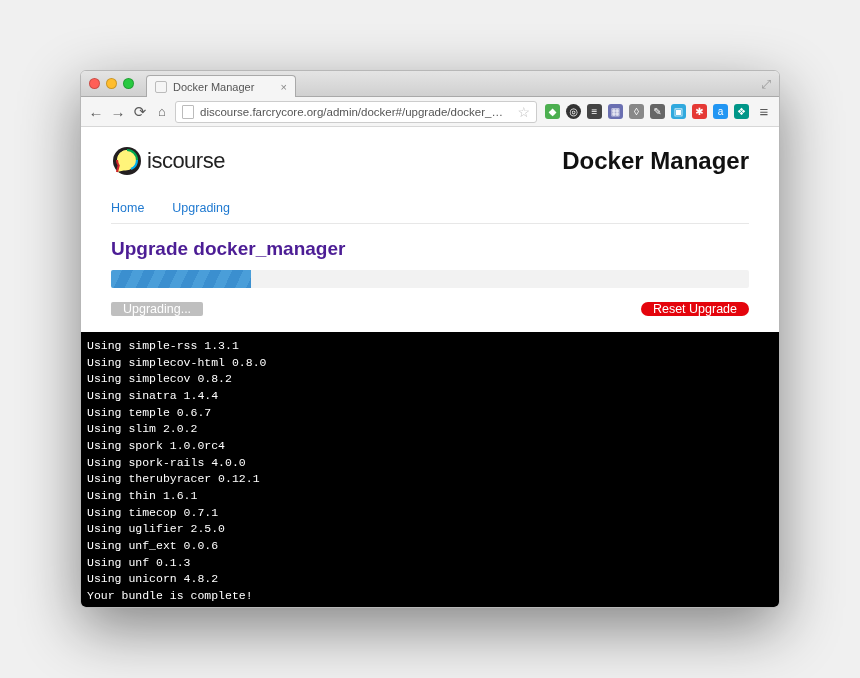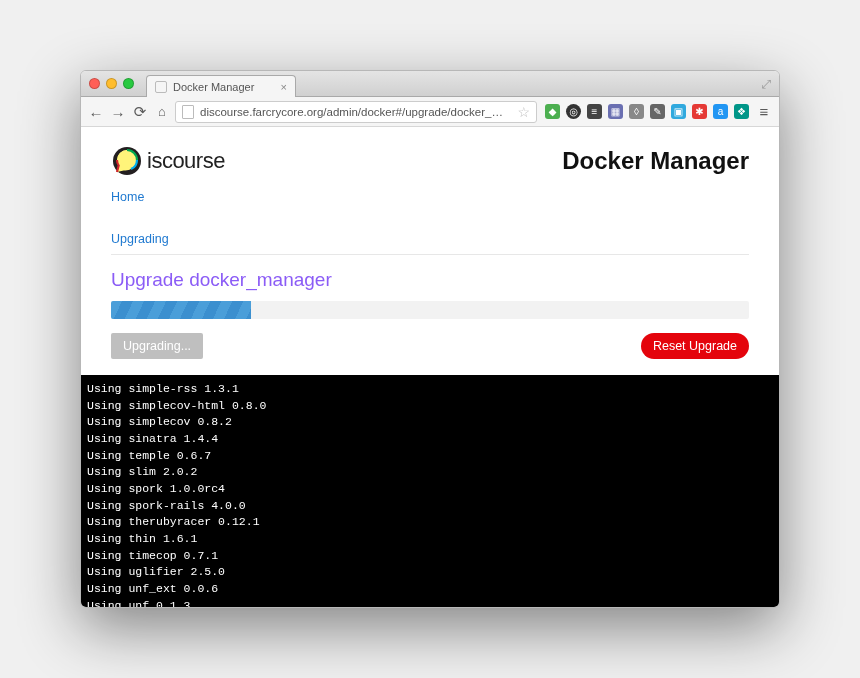--- a/index.html
+++ b/index.html
@@ -137,21 +137,21 @@
     overflow: hidden;
     background: #fff;
     padding: 18px 30px 0 30px;
     display: flex;
     flex-direction: column;
   }
   .page-header {
     display: flex;
     align-items: center;
     justify-content: space-between;
-    margin-bottom: 7px;
+    margin-bottom: 18px;
     gap: 44px;
   }
   .logo {
     display: flex;
     align-items: center;
     gap: 4px;
   }
   .logo svg { width: 32px; height: 32px; }
   .logo-text {
     font-size: 22px;
@@ -163,31 +163,30 @@
     font-size: 24px;
     font-weight: 700;
     color: #111;
   }
   .nav {
     display: flex;
     gap: 28px;
     padding: 6px 0 8px 0;
     border-bottom: 1px solid #e7e7e7;
     margin-bottom: 14px;
-    flex-direction: column;
   }
   .nav a {
     font-size: 12.5px;
     color: #1f79d0;
     text-decoration: none;
   }
   .section-heading {
     font-size: 19px;
-    font-weight: 400;
-    color: #8b5cf6;
+    font-weight: 700;
+    color: #4c1d95;
     margin-bottom: 10px;
   }
   .progress {
     height: 18px;
     background: #f2f2f2;
     border-radius: 2px;
     margin-bottom: 14px;
     overflow: hidden;
   }
   .progress-fill {
@@ -199,21 +198,21 @@
       #3b8fcf 10px, #3b8fcf 20px
     );
   }
   .action-row {
     display: flex;
     justify-content: space-between;
     margin-bottom: 16px;
   }
   .btn {
     border: none;
-    padding: 6px 12px;
+    padding: 0 12px;
     font-size: 12.5px;
     color: #fff;
     border-radius: 2px;
     cursor: pointer;
   }
   .btn-disabled {
     background: #bfbfbf;
     cursor: default;
   }
   .btn-danger {

